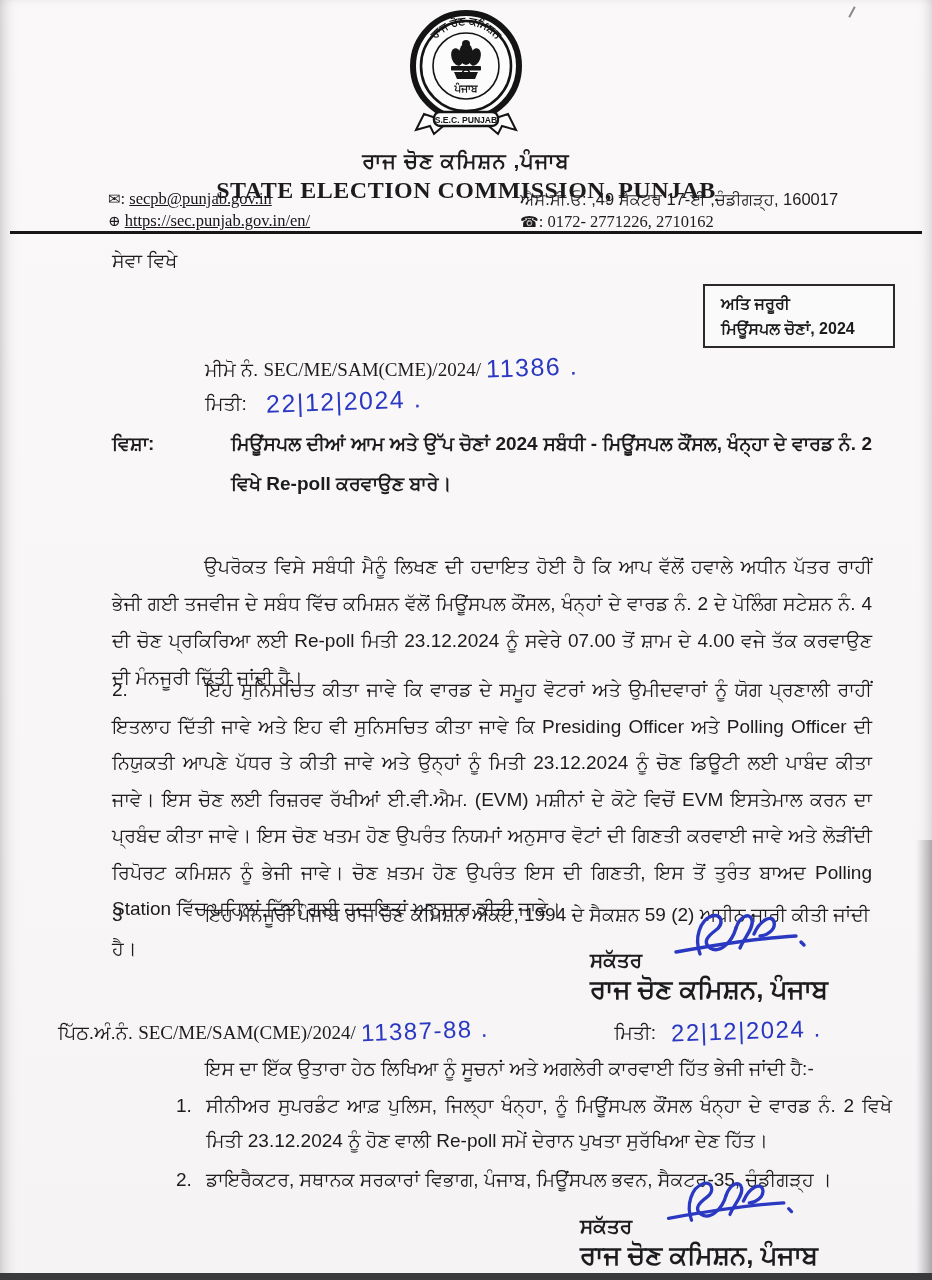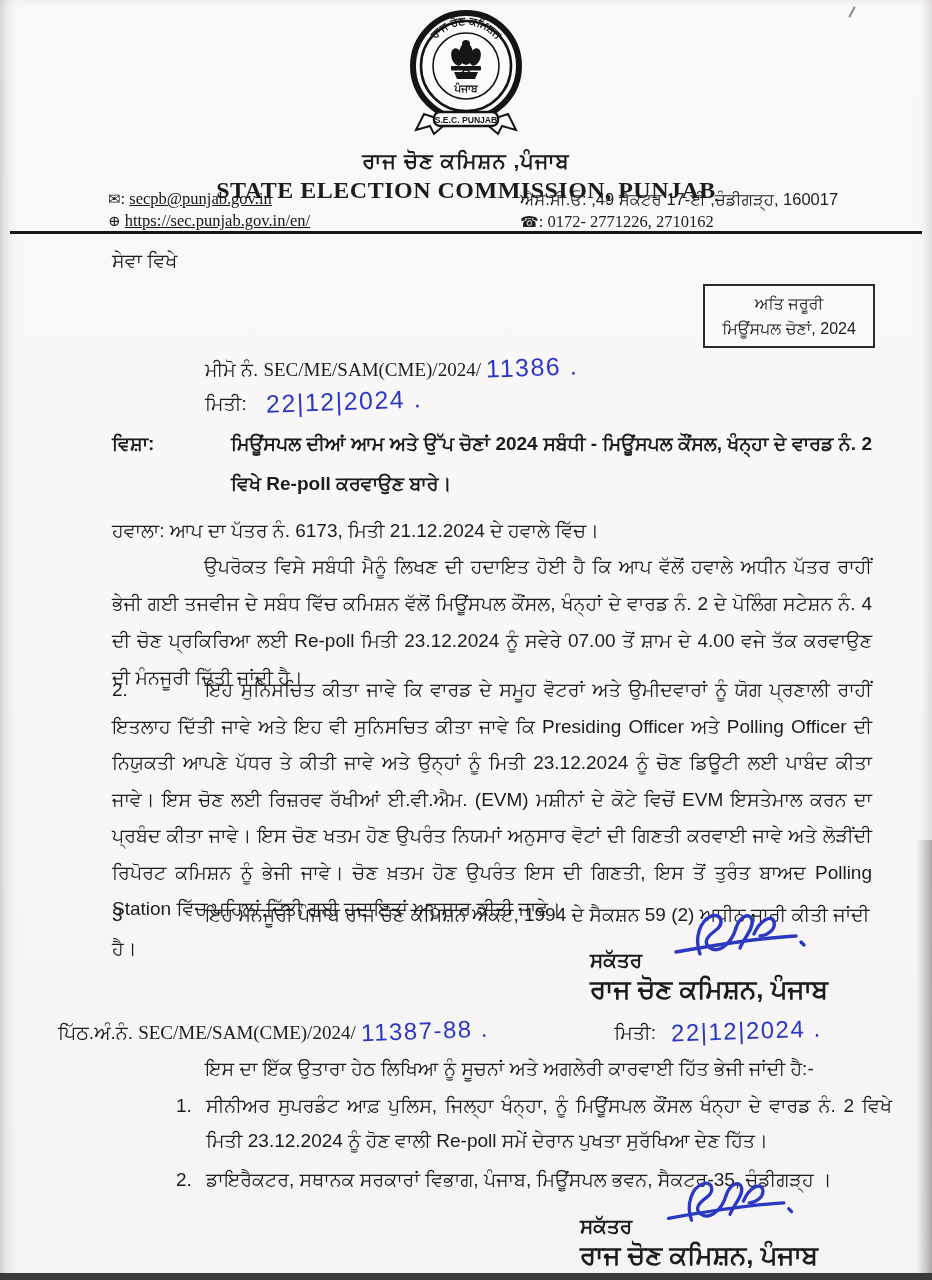--- a/index.html
+++ b/index.html
@@ -23,22 +23,22 @@
   .glyph{font-size:15px;}
   .rule{position:absolute;top:231px;left:10px;right:10px;border-top:3.5px solid #161616;}
   .latin{font-family:"Liberation Serif","DejaVu Serif",serif;}
   
   .txt{font-size:19px;line-height:34px;}
   .b{font-weight:700;gap:26px;}
   .just{text-align:justify;}
   .hw{color:#2a38c2;font-size:23px;font-weight:500;letter-spacing:1.5px;display:inline-block;transform:rotate(-2deg);white-space:nowrap;}
   .stamp{
     position:absolute;top:284px;left:703px;width:156px;
-    border:2px solid #2a2a2a;text-align:center;font-weight:400;
-    font-size:16px;line-height:25px;padding:5px 6px;background:rgba(255,255,255,.35);
+    border:2px solid #2a2a2a;font-weight:700;
+    font-size:16px;line-height:25px;padding:5px 16px;background:rgba(255,255,255,.35);
   }
   .numcol{display:inline-block;width:93px;}
   .sig{ text-align:left;}
   .sig .t1{font-weight:700;font-size:20px;line-height:28px;}
   .sig .t2{font-weight:700;font-size:26px;line-height:30px;}
   .sig svg{display:block;margin:0 auto -14px auto;}
   .copy-item{display:flex;margin-bottom:4px;}
   .copy-num{width:30px;flex:none;}
   .copy-text{flex:1;}
   .right-shade{position:absolute;right:0;top:840px;width:16px;height:434px;
@@ -117,21 +117,20 @@
   <div class="abs txt" style="top:384px;left:205px;">
     <span>ਮਿਤੀ:</span>
     <span class="hw" style="font-size:25px;margin-left:14px;">22|12|2024 .</span>
   </div>
 
   <div class="abs txt b" style="top:424px;left:112px;width:760px;display:flex;line-height:40px;">
     <span style="width:93px;flex:none;">ਵਿਸ਼ਾ:</span>
     <span class="just" style="flex:1;">ਮਿਊਂਸਪਲ ਦੀਆਂ ਆਮ ਅਤੇ ਉੱਪ ਚੋਣਾਂ 2024 ਸਬੰਧੀ - ਮਿਊਂਸਪਲ ਕੌਂਸਲ, ਖੰਨ੍ਹਾ ਦੇ ਵਾਰਡ ਨੰ. 2 ਵਿਖੇ Re-poll ਕਰਵਾਉਣ ਬਾਰੇ।</span>
   </div>
 
-  <div class="abs txt" style="top:514px;left:112px;width:760px;">ਹਵਾਲਾ: ਆਪ ਦਾ ਪੱਤਰ ਨੰ. 6173, ਮਿਤੀ 21.12.2024 ਦੇ ਹਵਾਲੇ ਵਿੱਚ।</div>
 
   <div class="abs txt just" style="top:548px;left:112px;width:760px;line-height:37px;text-indent:92px;">ਉਪਰੋਕਤ ਵਿਸੇ ਸਬੰਧੀ ਮੈਨੂੰ ਲਿਖਣ ਦੀ ਹਦਾਇਤ ਹੋਈ ਹੈ ਕਿ ਆਪ ਵੱਲੋਂ ਹਵਾਲੇ ਅਧੀਨ ਪੱਤਰ ਰਾਹੀਂ ਭੇਜੀ ਗਈ ਤਜਵੀਜ ਦੇ ਸਬੰਧ ਵਿੱਚ ਕਮਿਸ਼ਨ ਵੱਲੋਂ ਮਿਊਂਸਪਲ ਕੌਂਸਲ, ਖੰਨ੍ਹਾਂ ਦੇ ਵਾਰਡ ਨੰ. 2 ਦੇ ਪੋਲਿੰਗ ਸਟੇਸ਼ਨ ਨੰ. 4 ਦੀ ਚੋਣ ਪ੍ਰਕਿਰਿਆ ਲਈ Re-poll ਮਿਤੀ 23.12.2024 ਨੂੰ ਸਵੇਰੇ 07.00 ਤੋਂ ਸ਼ਾਮ ਦੇ 4.00 ਵਜੇ ਤੱਕ ਕਰਵਾਉਣ ਦੀ ਮੰਨਜੂਰੀ ਦਿੱਤੀ ਜਾਂਦੀ ਹੈ।</div>
 
   <div class="abs txt just" style="top:672px;left:112px;width:760px;line-height:36.5px;">
     <span class="numcol">2.</span><span>ਇਹ ਸੁਨਿਸਚਿਤ ਕੀਤਾ ਜਾਵੇ ਕਿ ਵਾਰਡ ਦੇ ਸਮੂਹ ਵੋਟਰਾਂ ਅਤੇ ਉਮੀਦਵਾਰਾਂ ਨੂੰ ਯੋਗ ਪ੍ਰਣਾਲੀ ਰਾਹੀਂ ਇਤਲਾਹ ਦਿੱਤੀ ਜਾਵੇ ਅਤੇ ਇਹ ਵੀ ਸੁਨਿਸਚਿਤ ਕੀਤਾ ਜਾਵੇ ਕਿ Presiding Officer ਅਤੇ Polling Officer ਦੀ ਨਿਯੁਕਤੀ ਆਪਣੇ ਪੱਧਰ ਤੇ ਕੀਤੀ ਜਾਵੇ ਅਤੇ ਉਨ੍ਹਾਂ ਨੂੰ ਮਿਤੀ 23.12.2024 ਨੂੰ ਚੋਣ ਡਿਊਟੀ ਲਈ ਪਾਬੰਦ ਕੀਤਾ ਜਾਵੇ। ਇਸ ਚੋਣ ਲਈ ਰਿਜ਼ਰਵ ਰੱਖੀਆਂ ਈ.ਵੀ.ਐਮ. (EVM) ਮਸ਼ੀਨਾਂ ਦੇ ਕੋਟੇ ਵਿਚੋਂ EVM ਇਸਤੇਮਾਲ ਕਰਨ ਦਾ ਪ੍ਰਬੰਦ ਕੀਤਾ ਜਾਵੇ। ਇਸ ਚੋਣ ਖਤਮ ਹੋਣ ਉਪਰੰਤ ਨਿਯਮਾਂ ਅਨੁਸਾਰ ਵੋਟਾਂ ਦੀ ਗਿਣਤੀ ਕਰਵਾਈ ਜਾਵੇ ਅਤੇ ਲੋੜੀਂਦੀ ਰਿਪੋਰਟ ਕਮਿਸ਼ਨ ਨੂੰ ਭੇਜੀ ਜਾਵੇ। ਚੋਣ ਖ਼ਤਮ ਹੋਣ ਉਪਰੰਤ ਇਸ ਦੀ ਗਿਣਤੀ, ਇਸ ਤੋਂ ਤੁਰੰਤ ਬਾਅਦ Polling Station ਵਿੱਚ ਪਹਿਲਾਂ ਦਿੱਤੀ ਗਈ ਹਦਾਇਤਾਂ ਅਨੁਸਾਰ ਕੀਤੀ ਜਾਵੇ।</span>
   </div>
 
   <div class="abs txt" style="top:898px;left:112px;width:760px;">
     <span class="numcol">3</span><span>ਇਹ ਮੰਨਜੂਰੀ ਪੰਜਾਬ ਰਾਜ ਚੋਣ ਕਮਿਸ਼ਨ ਐਕਟ, 1994 ਦੇ ਸੈਕਸ਼ਨ 59 (2) ਅਧੀਨ ਜਾਰੀ ਕੀਤੀ ਜਾਂਦੀ ਹੈ।</span>
   </div>

